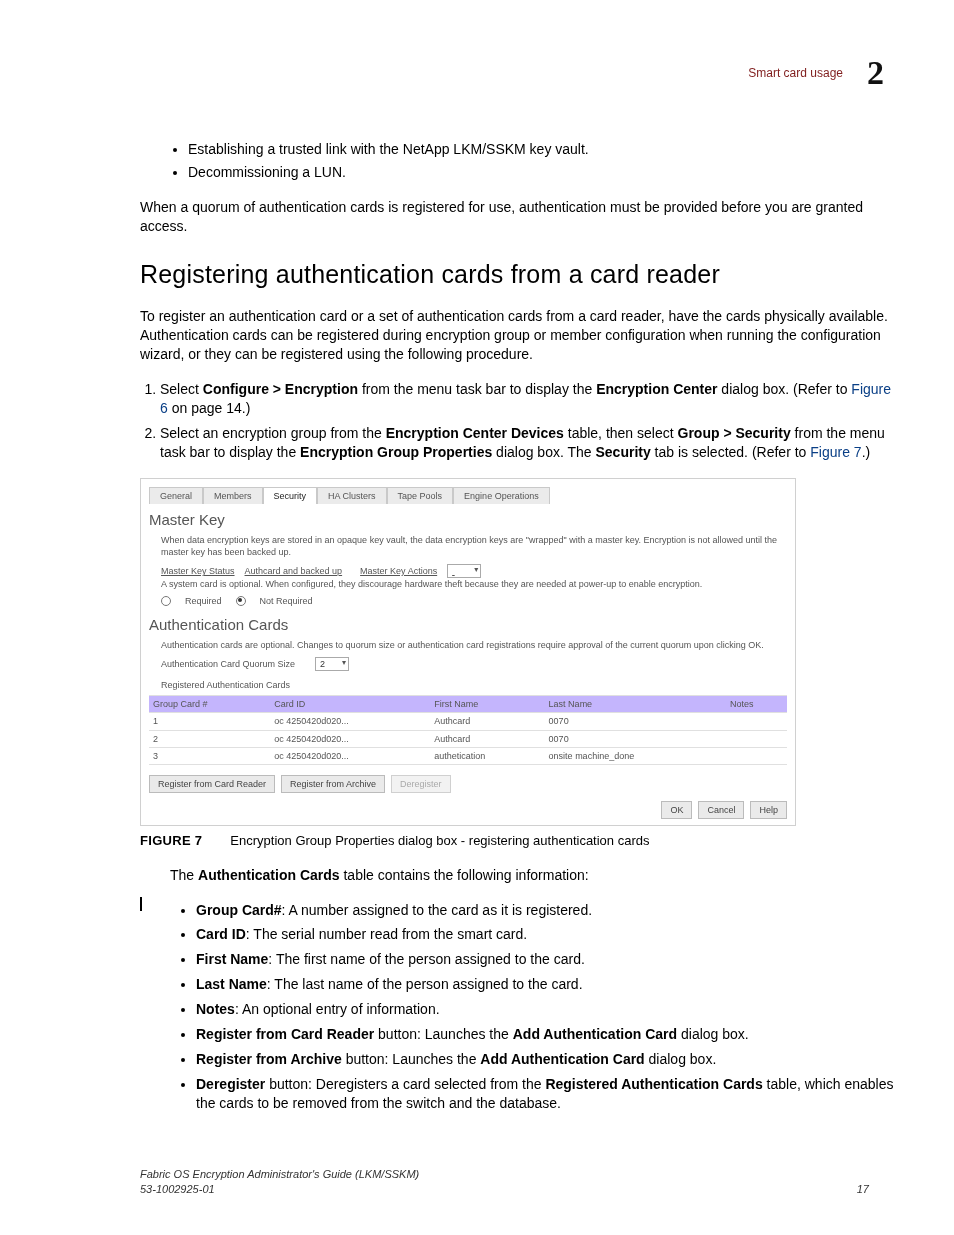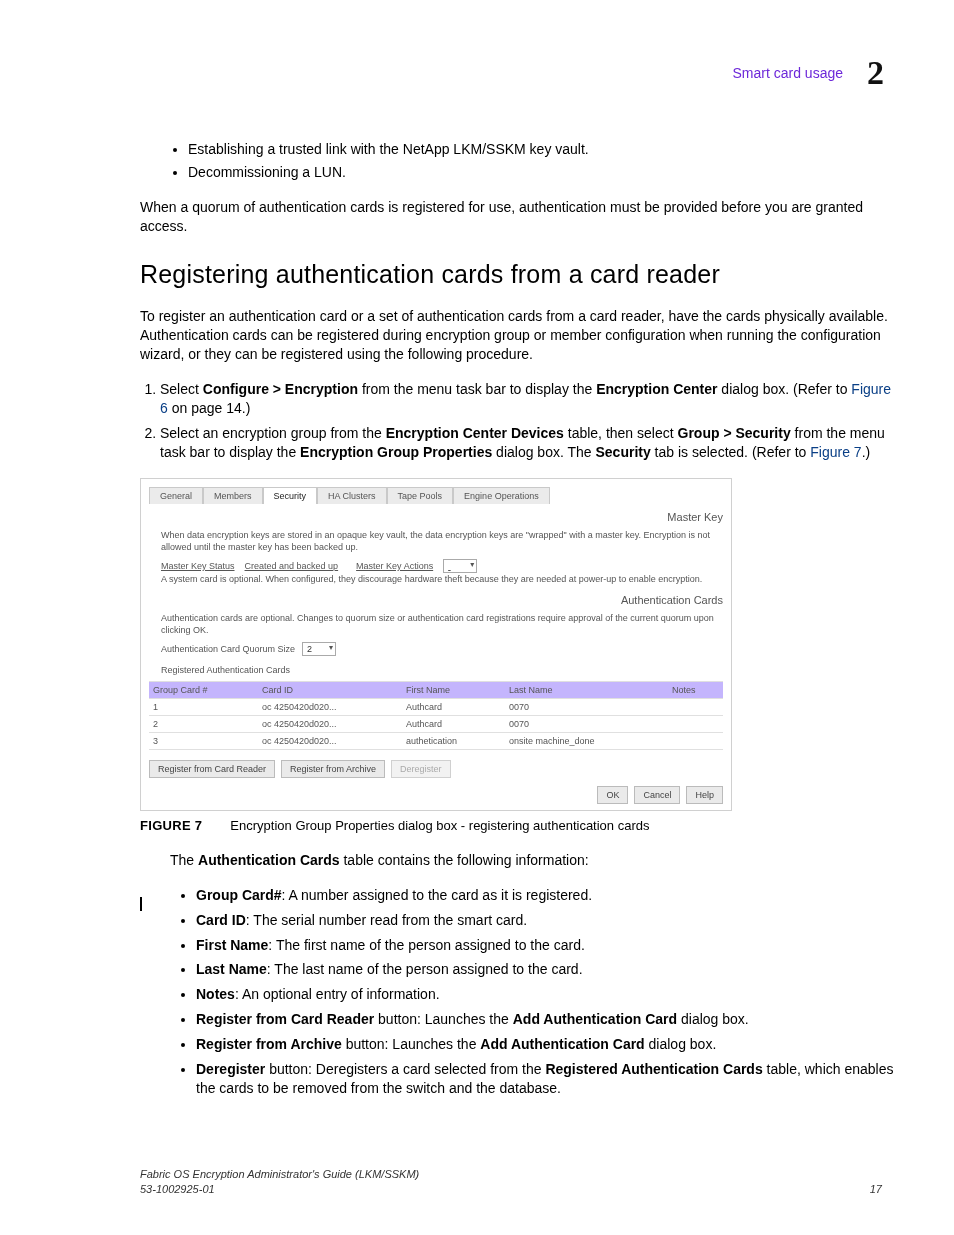--- a/index.html
+++ b/index.html
@@ -23,22 +23,22 @@
   }
   .running-head {
     position: absolute;
     top: 56px;
     right: 70px;
     display: flex;
     align-items: center;
     gap: 24px;
   }
   .running-head .rh-text {
-    font-size: 14px;
-    color: #6d28d9;
+    font-size: 12px;
+    color: #7f1d1d;
   }
   .running-head .chapnum {
     font-family: Georgia, "Times New Roman", serif;
     font-size: 34px;
     font-weight: bold;
     color: #111;
     line-height: 1;
   }
   .content {
     margin-top: 80px;
@@ -66,21 +66,21 @@
   }
   ol.steps li {
     margin: 6px 0;
   }
   b { font-weight: bold; }
   a.xref { color: #0a3f86; text-decoration: none; }
   .fig-wrap {
     margin: 14px 0 6px 0;
   }
   .fig-box {
-    width: 592px;
+    width: 656px;
     background: #fff;
     border: 1px solid #d0d0d0;
     box-sizing: border-box;
     font-size: 9px;
     color: #444;
     padding: 8px 8px 6px 8px;
   }
   .tabs {
     display: flex;
     gap: 0;
@@ -93,24 +93,23 @@
     background: #ebebeb;
     color: #555;
     font-size: 9px;
   }
   .tab.active {
     background: #fff;
     font-weight: normal;
     color: #222;
   }
   .section-label {
-    font-size: 11px;
+    font-size: 15px;
     color: #555;
     margin: 4px 0;
-    text-align: right;
   }
   .sub-indent {
     margin-left: 12px;
     font-size: 9px;
     color: #555;
   }
   .fig-table {
     width: 100%;
     border-collapse: collapse;
     margin-top: 4px;
@@ -209,21 +208,21 @@
     padding-left: 56px;
     margin: 6px 0;
   }
   .info-list li {
     margin: 6px 0;
   }
   .footer {
     position: absolute;
     bottom: 38px;
     left: 140px;
-    right: 72px;
+    right: 85px;
     display: flex;
     justify-content: space-between;
     align-items: flex-end;
     font-size: 11px;
     font-style: italic;
     color: #333;
   }
   .footer .right {
     font-style: italic;
   }
@@ -273,30 +272,36 @@
           <div class="tab active">Security</div>
           <div class="tab">HA Clusters</div>
           <div class="tab">Tape Pools</div>
           <div class="tab">Engine Operations</div>
         </div>
 
         <div class="section-label">Master Key</div>
         <div class="sub-indent">When data encryption keys are stored in an opaque key vault, the data encryption keys are "wrapped" with a master key. Encryption is not allowed until the master key has been backed up.</div>
         <div class="sub-indent" style="margin-top:6px; display:flex; gap:10px; align-items:center;text-decoration:underline;">
           <span>Master Key Status</span>
-          <span>Created and backed up</span>
+          <span>Authcard and backed up</span>
           <span style="margin-left:8px;">Master Key Actions</span>
           <span class="sel">&nbsp;</span>
         </div>
 
         <div class="sub-indent">A system card is optional. When configured, they discourage hardware theft because they are needed at power-up to enable encryption.</div>
+        <div class="radio-row">
+          <span class="radio"></span>
+          <span>Required</span>
+          <span class="radio checked"></span>
+          <span>Not Required</span>
+        </div>
 
         <div class="section-label" style="margin-top:8px;">Authentication Cards</div>
         <div class="sub-indent">Authentication cards are optional. Changes to quorum size or authentication card registrations require approval of the current quorum upon clicking OK.</div>
-        <div class="sub-indent" style="margin-top:6px; display:flex; gap:7px; align-items:center;">
+        <div class="sub-indent" style="margin-top:6px; display:flex; gap:20px; align-items:center;">
           <span>Authentication Card Quorum Size</span>
           <span class="sel">2</span>
         </div>
 
         <div class="sub-indent" style="margin-top:8px;">Registered Authentication Cards</div>
 
         <table class="fig-table">
           <thead>
             <tr>
               <th>Group Card #</th>

